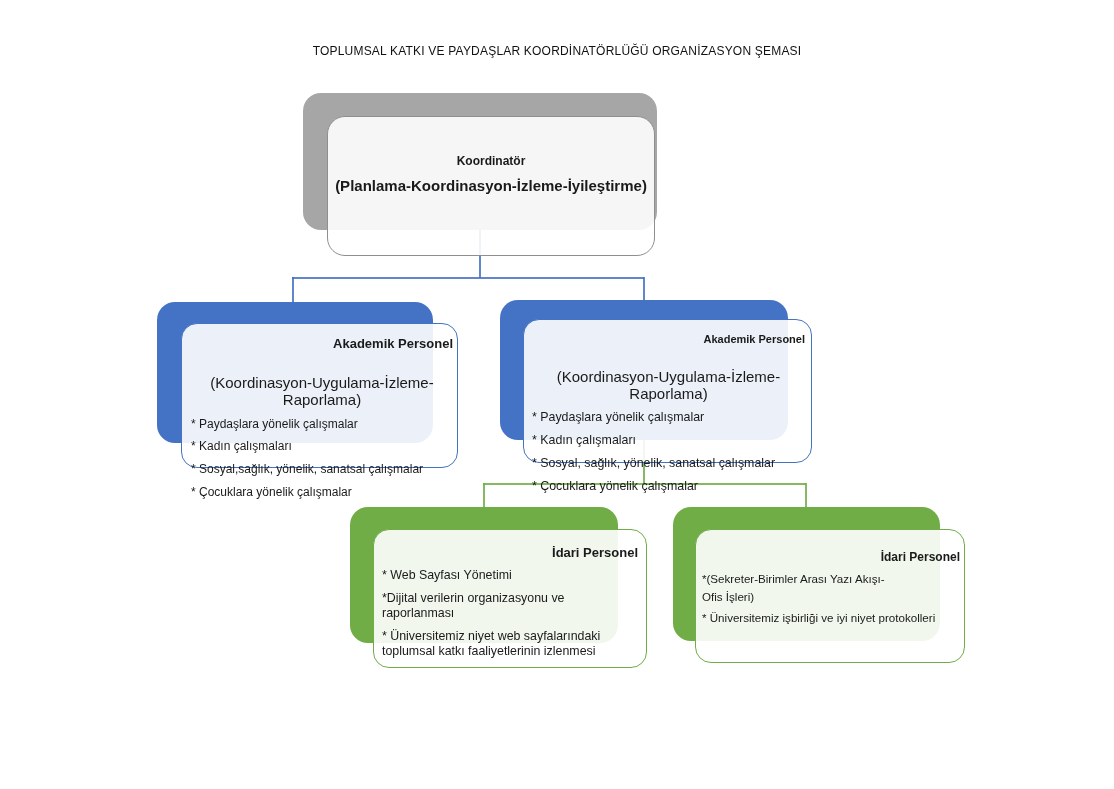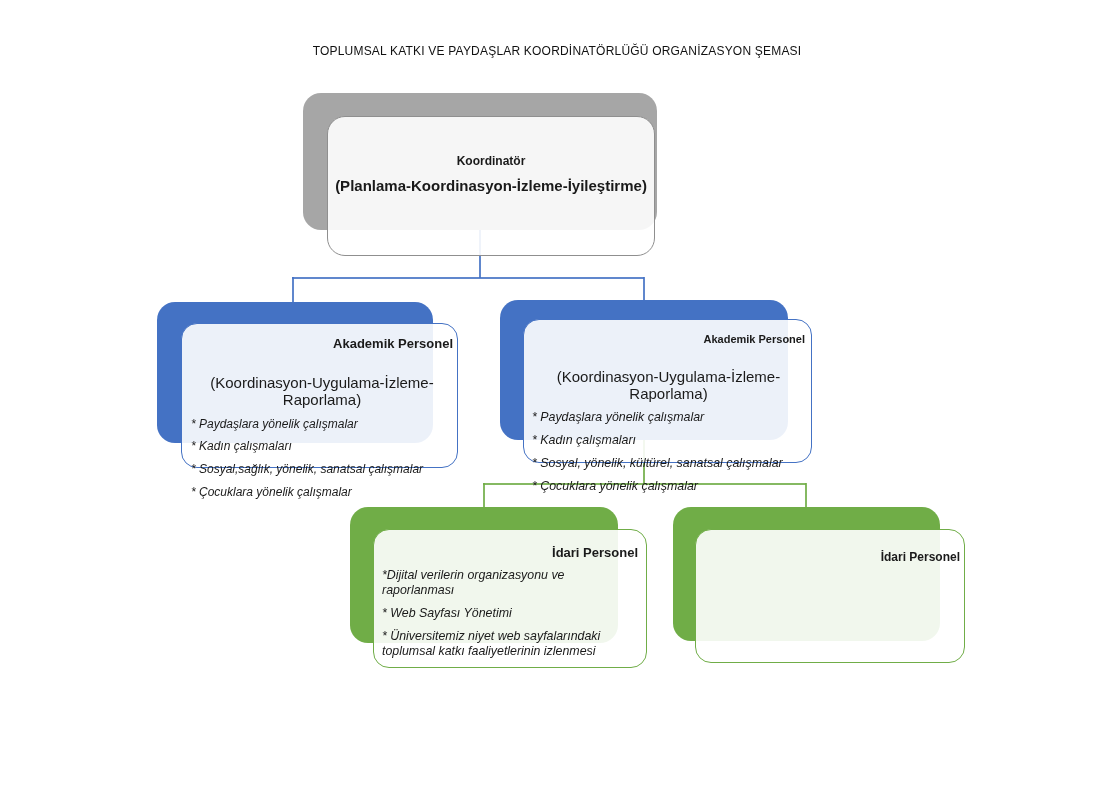--- a/index.html
+++ b/index.html
@@ -31,21 +31,21 @@
     align-items:center; justify-content:center; padding-bottom:24px; box-sizing:border-box;
   }
   .coord-title { font-size:12px; font-weight:bold; }
   .coord-subtitle { font-size:15px; font-weight:bold; margin-top:9px; }
 
   .node-title { font-weight:bold; text-align:right; }
   .title-13 { font-size:13px; }
   .title-12 { font-size:12px; }
   .title-11 { font-size:11px; }
   .node-subtitle { font-size:15px; text-align:center; margin-top:23px; }
-  .items { margin-top:2px;font-style:italic; }
+  .items { margin-top:2px; }
   .item { white-space:pre-line; line-height:1.2; }
 
   .pad-acad-l { padding:12px 4px 0 9px; }
   .pad-acad-r { padding:13px 6px 0 8px; }
   .pad-adm-l  { padding:15px 8px 0 8px; }
   .pad-adm-r  { padding:20px 4px 0 6px; }
 
   .acad-l .item { font-size:12px;   margin-top:8.5px; }
   .acad-r .item { font-size:12.4px; margin-top:8px; }
   .adm-l  .item { font-size:12.4px; margin-top:8px; }
@@ -92,35 +92,40 @@
   <div class="line line-green" style="left:483px; top:483px; width:323px; height:1.5px;"></div>
   <div class="line line-green" style="left:483px; top:483px; width:1.5px; height:25px;"></div>
   <div class="line line-green" style="left:805px; top:483px; width:1.5px; height:25px;"></div>
 
   <div class="front-box front-blue acad-r pad-acad-r" style="left:523px; top:319px; width:289px; height:144px;">
     <div class="node-title title-11">Akademik Personel</div>
     <div class="node-subtitle">(Koordinasyon-Uygulama-İzleme-Raporlama)</div>
     <div class="items">
         <div class="item">* Paydaşlara yönelik çalışmalar</div>
         <div class="item">* Kadın çalışmaları</div>
-        <div class="item">* Sosyal, yönelik, kültürel, sanatsal çalışmalar</div>
+        <div class="item">* Sosyal, sağlık, yönelik, sanatsal çalışmalar</div>
         <div class="item">* Çocuklara yönelik çalışmalar</div>
       </div>
   </div>
 
   <div class="shadow-box shadow-green" style="left:350px; top:507px; width:268px; height:136px;"></div>
   <div class="front-box front-green adm-l pad-adm-l" style="left:373px; top:529px; width:274px; height:139px;">
     <div class="node-title title-13">İdari Personel</div>
     <div class="items">
+        <div class="item">* Web Sayfası Yönetimi</div>
         <div class="item">*Dijital verilerin organizasyonu ve
 raporlanması</div>
-        <div class="item">* Web Sayfası Yönetimi</div>
         <div class="item">* Üniversitemiz niyet web sayfalarındaki
 toplumsal katkı faaliyetlerinin izlenmesi</div>
       </div>
   </div>
 
   <div class="shadow-box shadow-green" style="left:673px; top:507px; width:267px; height:134px;"></div>
   <div class="front-box front-green adm-r pad-adm-r" style="left:695px; top:529px; width:270px; height:134px;">
     <div class="node-title title-12">İdari Personel</div>
+    <div class="items">
+        <div class="item">*(Sekreter-Birimler Arası Yazı Akışı-
+Ofis İşleri)</div>
+        <div class="item">* Üniversitemiz işbirliği ve iyi niyet protokolleri</div>
+      </div>
   </div>
 
 </div>
 
 </body></html>

